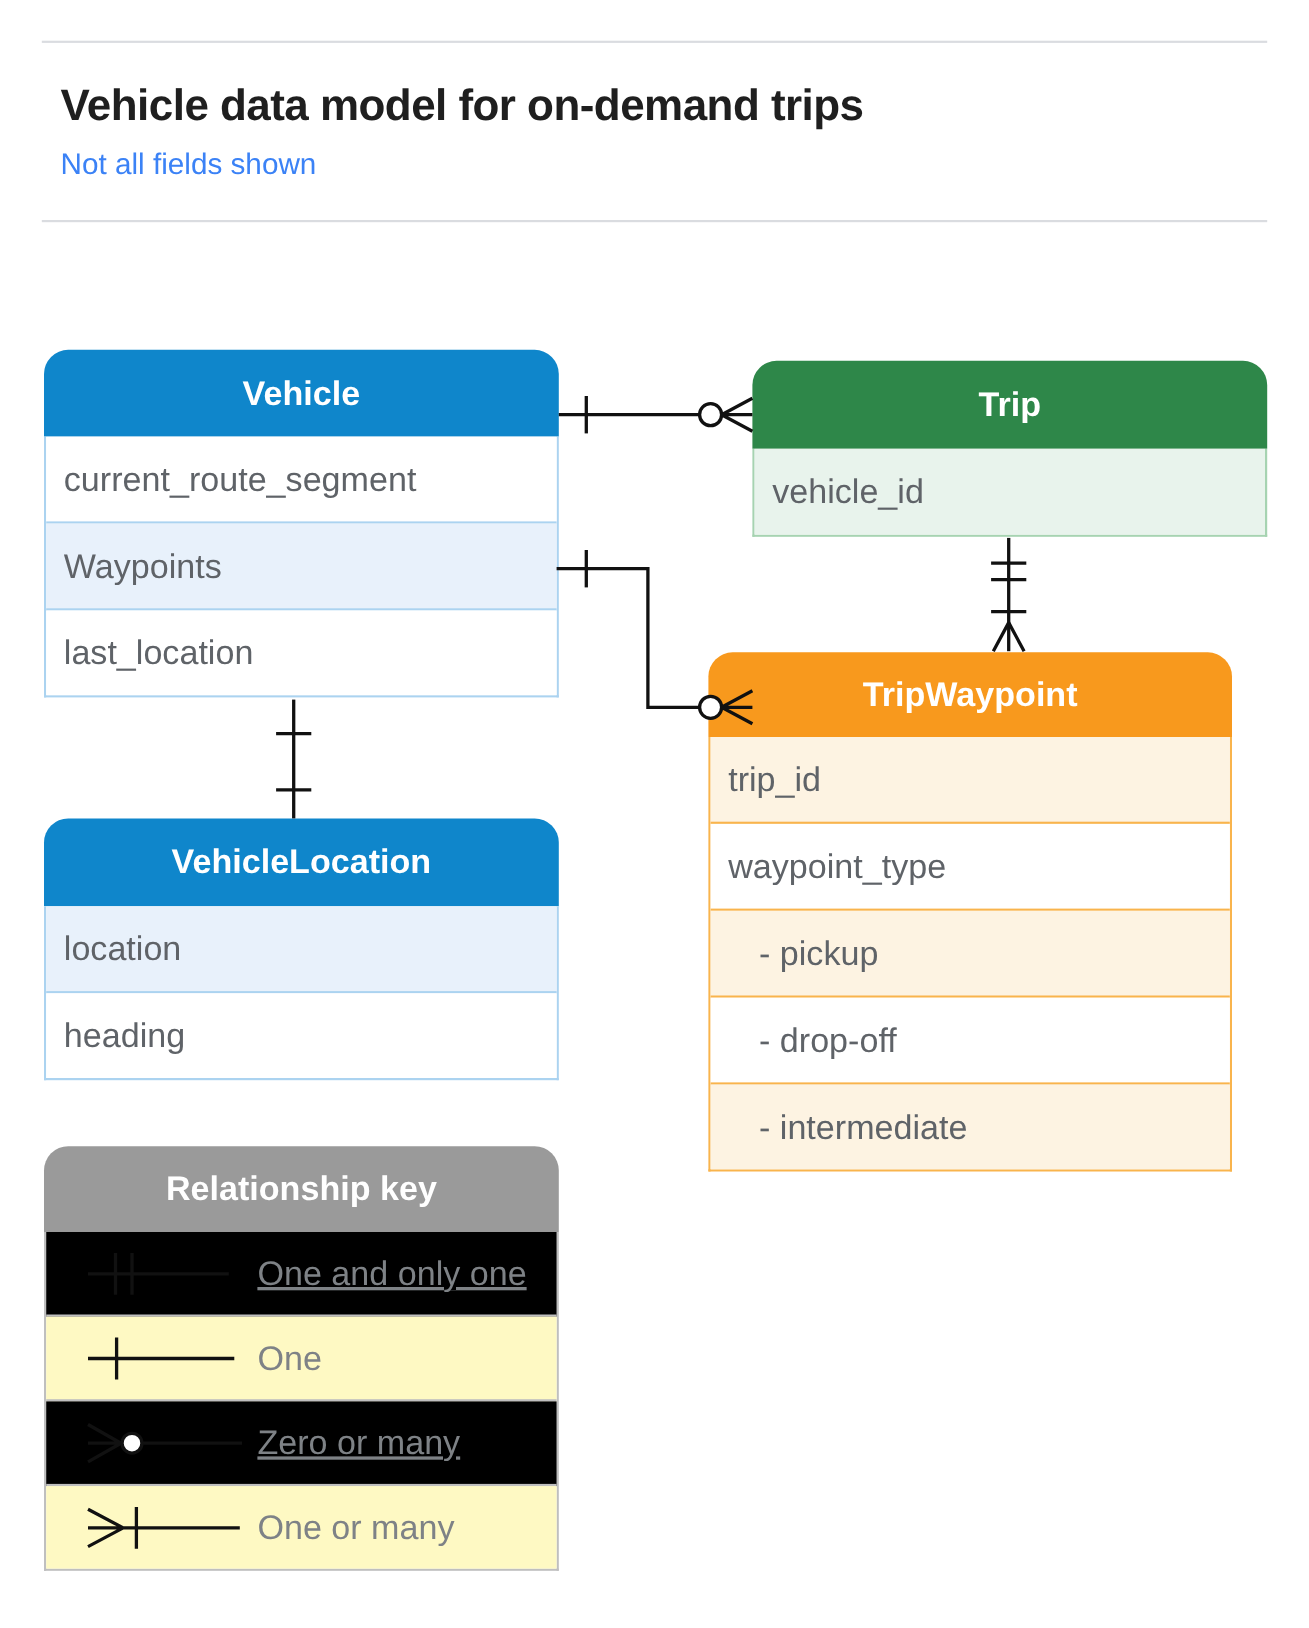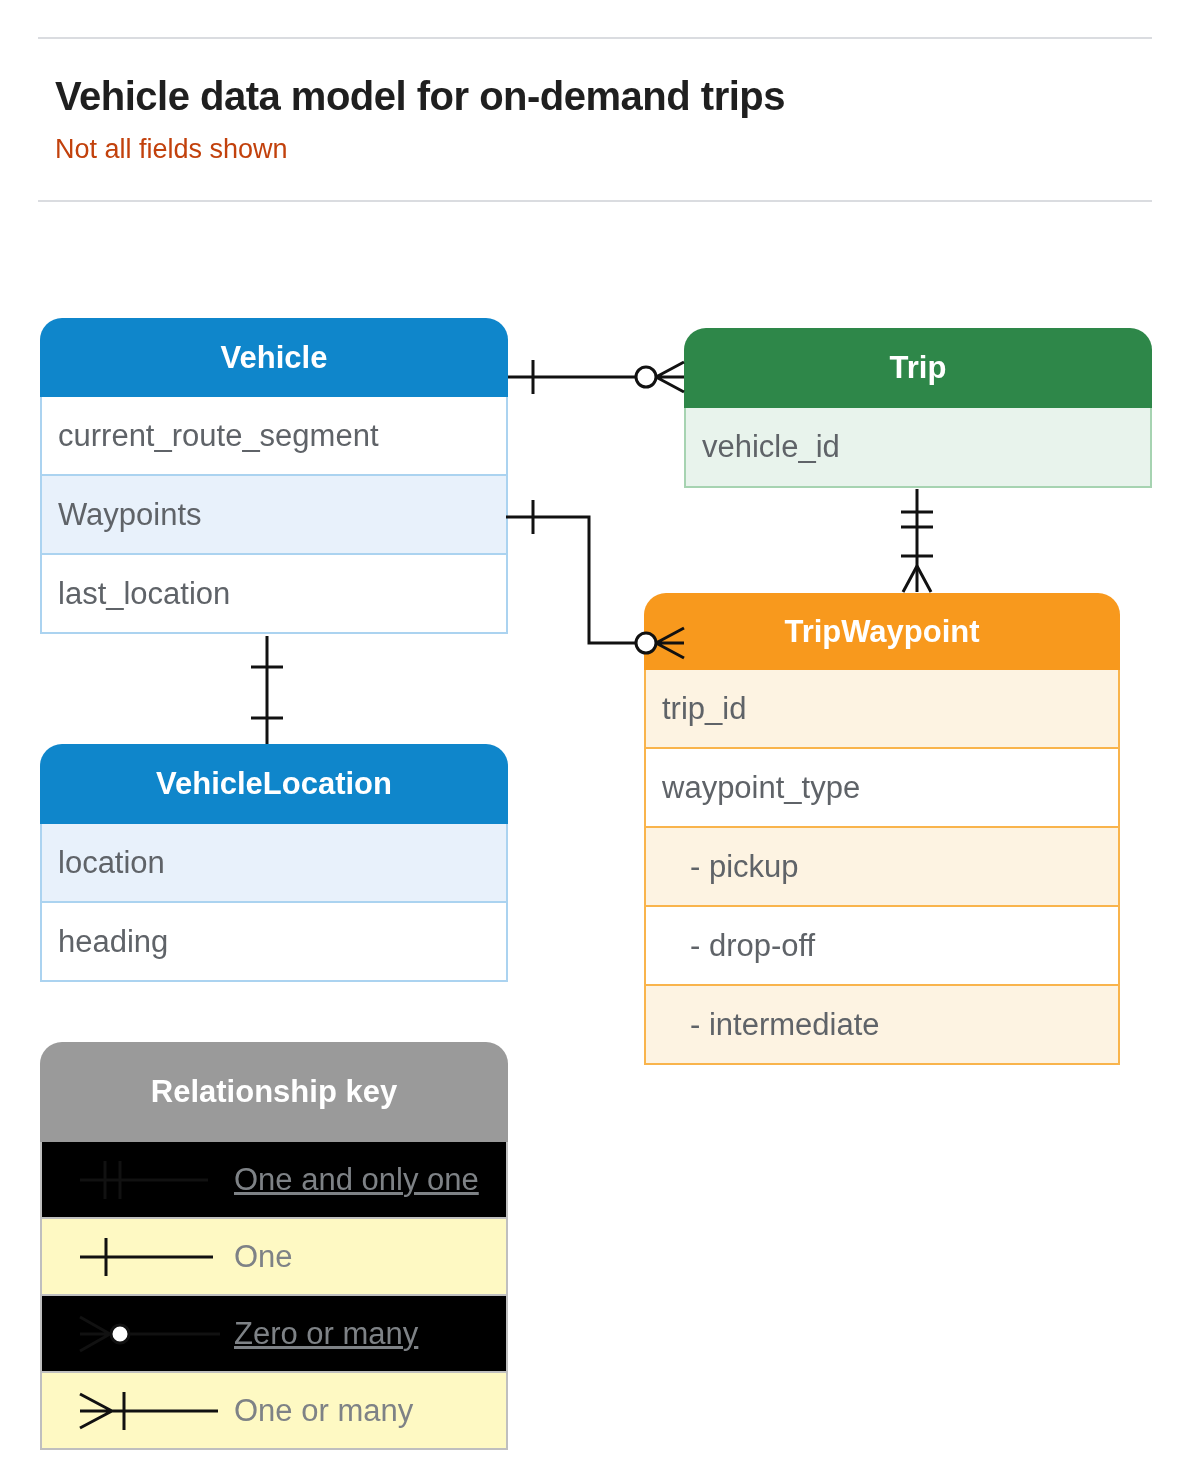--- a/index.html
+++ b/index.html
@@ -7,21 +7,21 @@
     position:relative; width:1190px; height:1480px; background:#ffffff;
     font-family:"Liberation Sans", sans-serif; overflow:hidden;
   }
   .rule { position:absolute; left:38px; width:1114px; height:2px; background:#dadce0; }
   .rule.top { top:37px; }
   .rule.bottom { top:200px; }
   .title {
     position:absolute; left:55px; top:74px; font-size:40px; font-weight:700;
     color:#1f1f1f; letter-spacing:-0.5px; white-space:nowrap;
   }
-  .subtitle { position:absolute; left:55px; top:134px; font-size:27px; color:#c2410c; }
+  .subtitle { position:absolute; left:55px; top:134px; font-size:27px; color:#3b82f6; }
 
   .entity { position:absolute; }
   .entity .hdr {
     height:79px; border-radius:22px 22px 0 0; display:flex; align-items:center;
     justify-content:center; color:#ffffff; font-weight:700; font-size:31px;
   }
   .entity .rows { border-style:solid; border-width:0 2px 2px 2px; background:#fff; }
   .entity .row {
     height:77px; display:flex; align-items:center; padding-left:16px;
     font-size:31px; color:#5f6368; border-bottom:2px solid transparent;
@@ -39,21 +39,21 @@
   .green .hdr { background:#2e8749; }
   .green .rows { border-color:#a6d3b1; }
   .green .row { border-color:#a6d3b1; background:#ffffff; }
   .green .row.tint { background:#e8f3ec; }
   
   .orange .hdr { background:#f8991d; height:77px; }
   .orange .rows { border-color:#f9b44c; }
   .orange .row { border-color:#f9b44c; background:#ffffff; }
   .orange .row.tint { background:#fdf3e2; }
   
-  .gray .hdr { background:#9a9a9a; height:100px; }
+  .gray .hdr { background:#9a9a9a; height:78px; }
   .gray .rows { border-color:#bfbfbf; }
   .gray .row { border-color:#bfbfbf; background:#fef9c3; color:#7e8286; height:75px; }
   .gray .row.tint { background:#000000;text-decoration:underline; }
 
   .vehicle { left:40px; top:318px; width:468px; }
   .trip { left:684px; top:328px; width:468px; }
   .trip .hdr { height:80px; }
   .trip .row { height:78px; }
   .tripwaypoint { left:644px; top:593px; width:476px; }
   .vehiclelocation { left:40px; top:744px; width:468px; }

